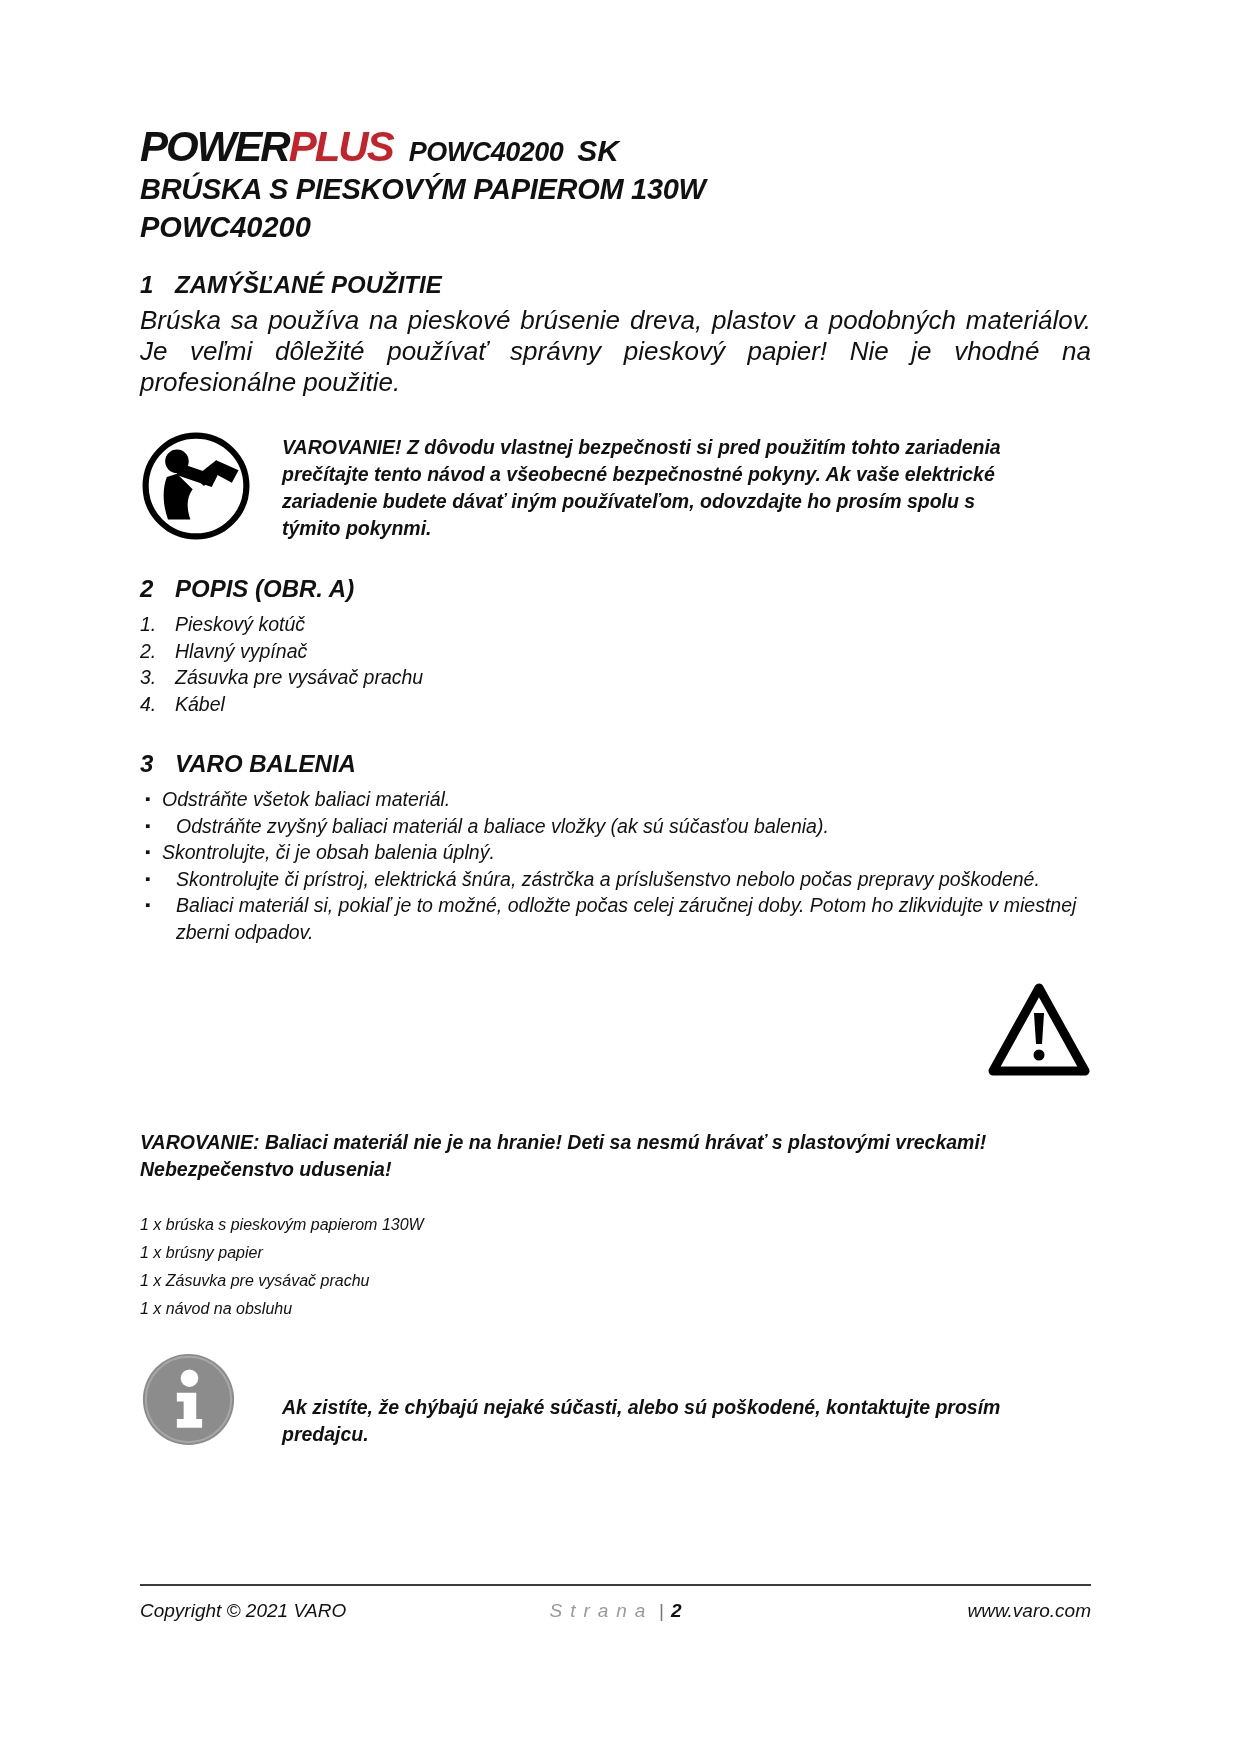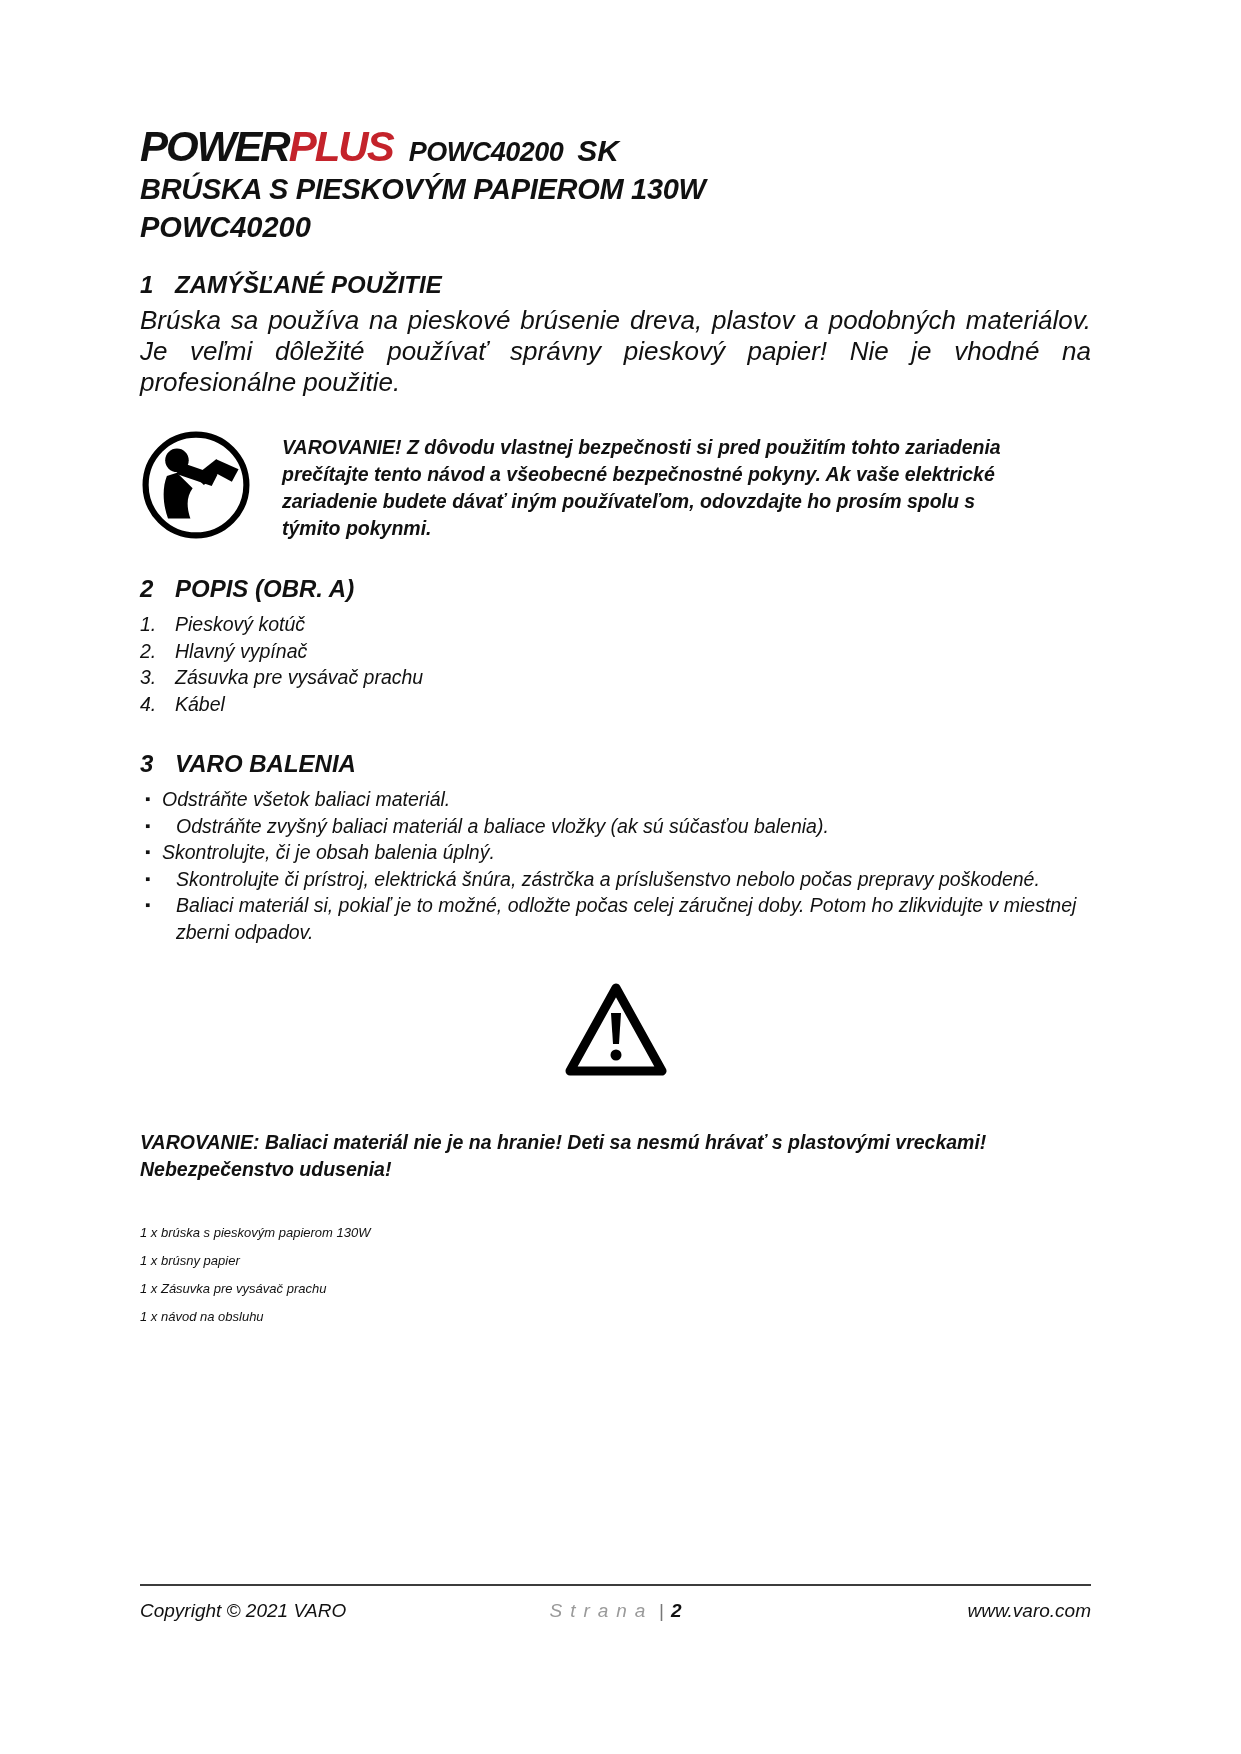--- a/index.html
+++ b/index.html
@@ -29,21 +29,21 @@
   
   .sec-heading { font-size: 24px; font-weight: bold; line-height: 30px; display: flex; }
   .sec-heading .sec-num { width: 35px; flex: 0 0 35px; }
   .h1 { margin-top: 26px; margin-bottom: 5px; }
   .h2 { margin-top: 32px; margin-bottom: 5px; }
   .h3 { margin-top: 32px; margin-bottom: 5px; }
 
   .body-text { font-size: 26px; line-height: 31px; text-align: justify; }
 
   
-  .icon-row { display: flex; align-items: center; }
+  .icon-row { display: flex; align-items: flex-end; }
   .icon-cell { flex: 0 0 142px; }
   .icon-row .msg {
     font-size: 19.5px; font-weight: bold; line-height: 27px;
     padding-top: 6px; padding-right: 55px;
   }
   .w1 { margin-top: 30px; }
   .w2 { margin-top: 36px; flex-direction: column; }
   .note-row { margin-top: 28px; }
   .note-row .msg { padding-top: 20px; }
 
@@ -52,21 +52,21 @@
   .num-list .row { display: flex; font-size: 19.5px; line-height: 26.5px; }
   .num-list .marker { flex: 0 0 35px; }
 
   
   .bullet-list { margin-top: 2px; }
   .bullet-list .row { display: flex; font-size: 19.5px; line-height: 26.5px; }
   .bullet-list .bullet { flex: 0 0 22px; padding-left: 5px; font-size: 15px; }
   .bullet-list .row.indent2 .btext { padding-left: 14px; }
 
   
-  .contents-list { margin-top: 36px; font-size: 13px; line-height: 28px; }
+  .contents-list { margin-top: 28px; font-size: 16px; line-height: 28px; }
 
   .spacer { flex: 1; }
 
   
   .footer {
     border-top: 2px solid #3c3c3c;
     padding-top: 14px;
     display: flex; justify-content: space-between; align-items: baseline;
     font-size: 19px; position: relative;
   }
@@ -175,20 +175,31 @@
     <div class="msg">VAROVANIE: Baliaci materiál nie je na hranie! Deti sa nesmú hrávať s plastovými vreckami! Nebezpečenstvo udusenia!</div>
   </div>
 
   <div class="contents-list">
     <div>1 x brúska s pieskovým papierom 130W</div>
     <div>1 x brúsny papier</div>
     <div>1 x Zásuvka pre vysávač prachu</div>
     <div>1 x návod na obsluhu</div>
   </div>
 
+  <div class="icon-row note-row">
+    <div class="icon-cell">
+      <svg width="97" height="97" viewBox="0 0 100 100">
+        <circle cx="50" cy="50" r="47" fill="var(--info-gray, #8c8c8c)"></circle>
+        <circle cx="50" cy="50" r="44" fill="none" stroke="#a8a8a8" stroke-width="2"></circle>
+        <circle cx="51" cy="28" r="9" fill="#fff"></circle>
+        <path d="M38 43 L58 43 L58 70 L64 70 L64 79 L38 79 L38 70 L45 70 L45 52 L38 52 Z" fill="#fff"></path>
+      </svg>
+    </div>
+    <div class="msg">Ak zistíte, že chýbajú nejaké súčasti, alebo sú poškodené, kontaktujte prosím predajcu.</div>
+  </div>
 
   <div class="spacer"></div>
 
   <div class="footer">
     <span>Copyright © 2021 VARO</span>
     <span class="center">
       <span class="page-label">Strana</span>
       <span class="page-sep">|</span>
       <span class="page-num">2</span>
     </span>

